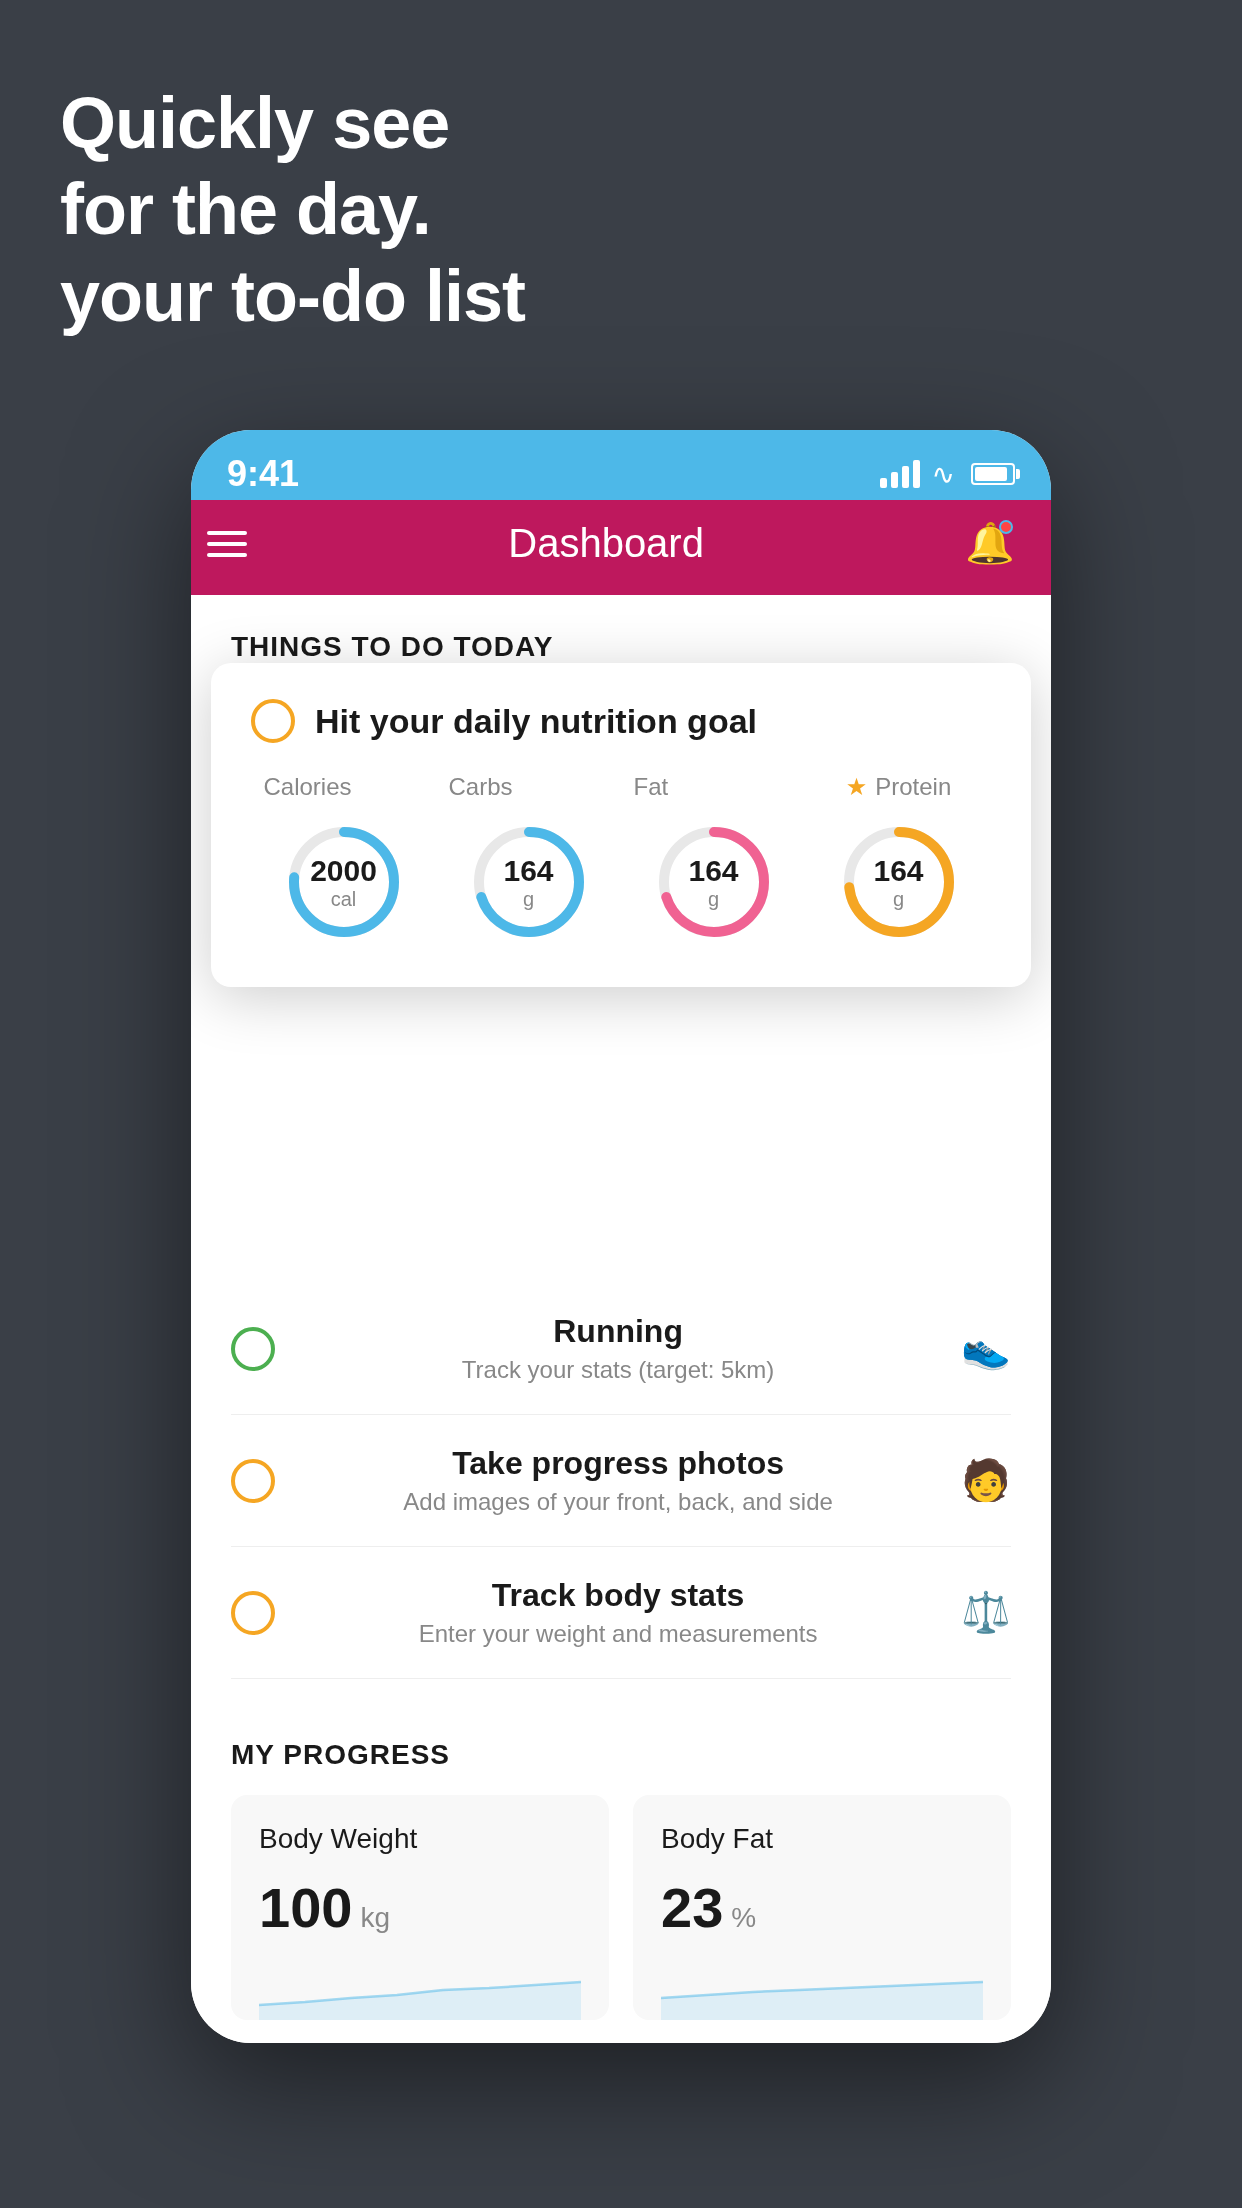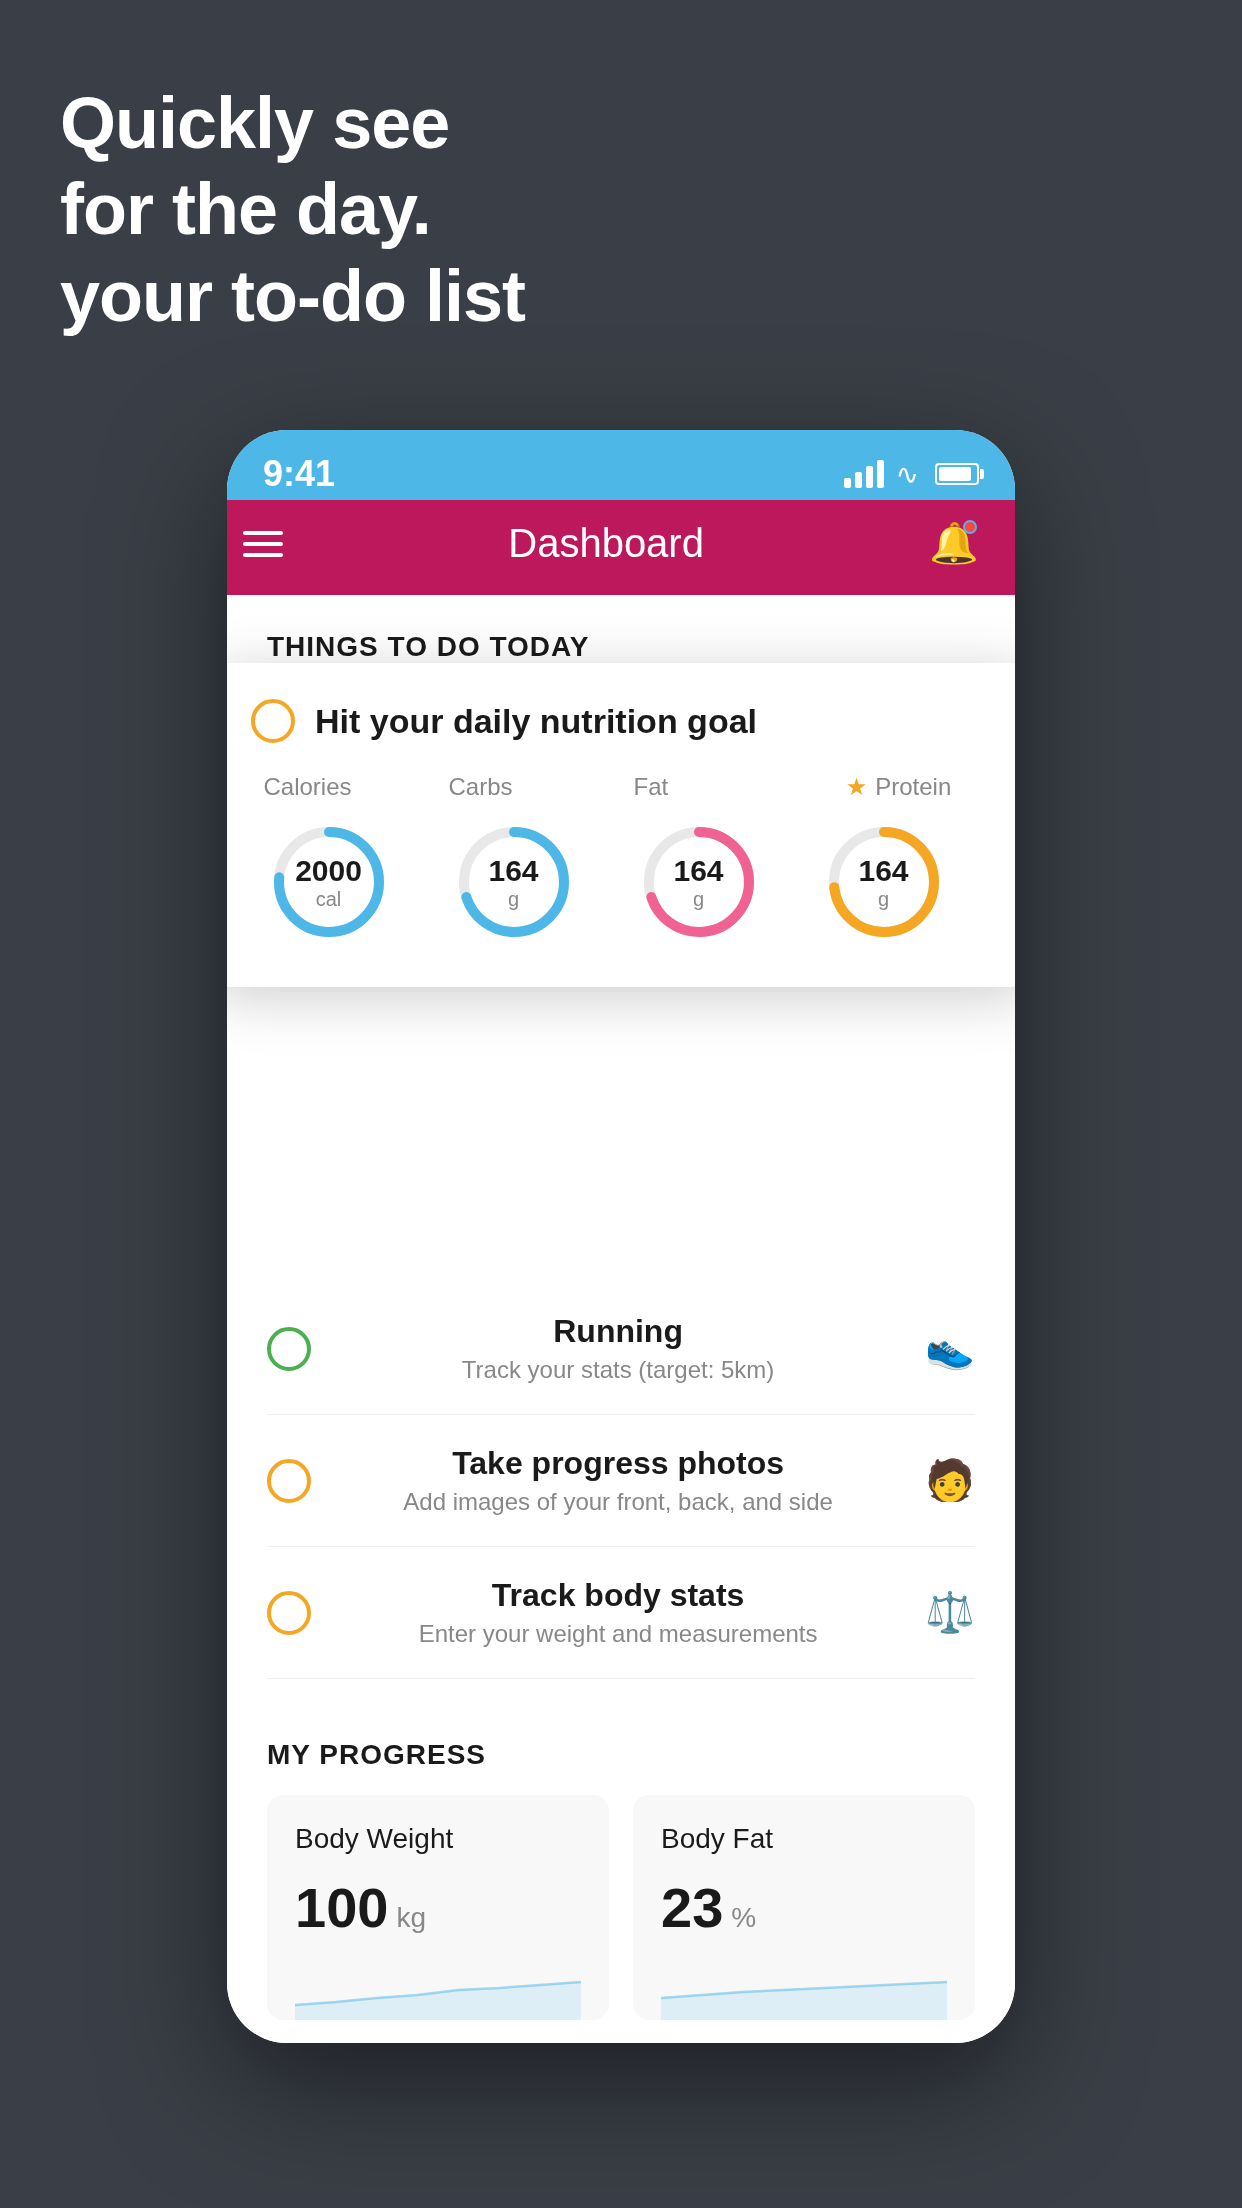--- a/index.html
+++ b/index.html
@@ -24,21 +24,21 @@
       line-height: 1.2;
       letter-spacing: -1px;
     }
 
     
     .phone {
       position: absolute;
       top: 430px;
       left: 50%;
       transform: translateX(-50%);
-      width: 788px;
+      width: 860px;
       background: #f5f5f5;
       border-radius: 60px;
       overflow: hidden;
       box-shadow: 0 40px 120px rgba(0,0,0,0.5);
     }
 
     
     .status-bar {
       background: #4db8e8;
       display: flex;
@@ -225,20 +225,21 @@
 
     .nutrition-circles {
       display: flex;
       justify-content: space-around;
     }
 
     .circle-container {
       width: 160px;
       display: flex;
       flex-direction: column;
+      align-items: center;
     }
 
     .donut {
       width: 130px;
       height: 130px;
       position: relative;
     }
     .donut svg {
       width: 130px;
       height: 130px;

